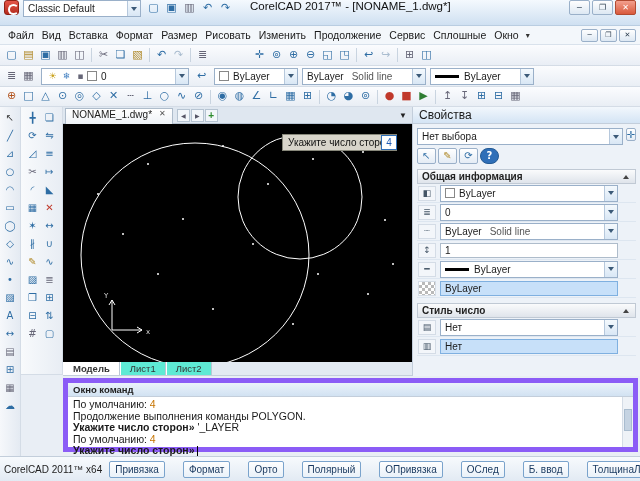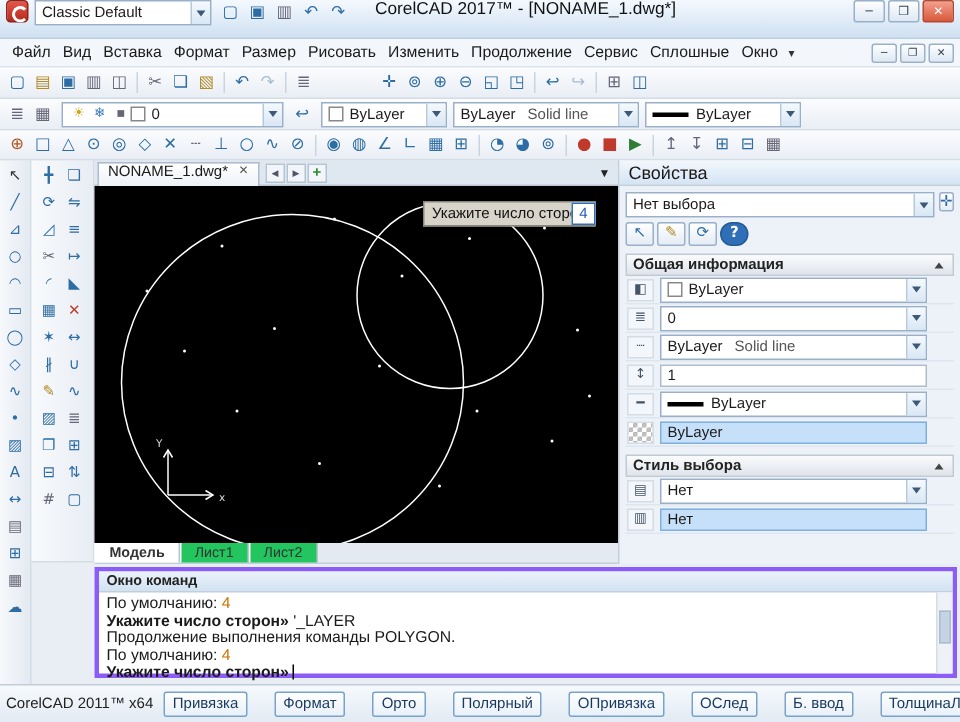--- a/index.html
+++ b/index.html
@@ -64,21 +64,21 @@
 .docbar-menu{margin-left:auto;margin-right:5px;font-size:8px;color:#222}
 
 
 .canvas{position:absolute;left:63px;top:124px;width:349px;height:238px;background:#000;overflow:hidden}
 .canvas svg{position:absolute;inset:0}
 .tooltip{position:absolute;left:219px;top:10px;height:17px;line-height:16px;background:#d8d4ca;border:1px solid #87877a;color:#111;font-size:10px;padding:0 5px;white-space:nowrap}
 .dyn-input{position:absolute;left:318px;top:11px;width:16px;height:15px;background:#fff;border:1px solid #2f6fb8;color:#1f5bb5;font-size:10px;line-height:13px;text-align:center}
 
 
 .sheettabs{position:absolute;left:63px;top:362px;width:349px;height:14px;background:#e3eaf2;border-bottom:1px solid #c3cedb;display:flex;font-size:9.5px}
-.sheet-tab{padding:0 9px;display:flex;align-items:center;border-right:1px solid #b9c6d4;border-left:1px solid #fff;background:#22c55e;color:#333;white-space:nowrap}
+.sheet-tab{padding:0 9px;display:flex;align-items:center;border-right:1px solid #b9c6d4;border-left:1px solid #fff;background:#5eead4;color:#333;white-space:nowrap}
 .sheet-tab.active{background:#fff;font-weight:bold}
 
 
 .props{position:absolute;left:412px;top:107px;width:228px;height:269px;background:#edf2f8;border-left:1px solid #c3cedb}
 .props-header{height:17px;background:linear-gradient(#f2f7fc,#d4e4f4);border-bottom:1px solid #c3cedb;display:flex;align-items:center;padding:0 6px;font-size:12px}
 .props-body{padding:4px 4px 0 4px}
 .sel-row{display:flex;gap:3px}
 .sel-combo{flex:1}
 .pbtn-row{display:flex;gap:2px;margin-top:3px}
 .icon.pbtn{width:19px;height:16px;line-height:14px;border:1px solid #9ab0c9;background:linear-gradient(#ffffff,#e4ecf5);font-size:10px}
@@ -87,21 +87,21 @@
 .chev{margin-left:auto;width:10px;display:flex;justify-content:center}
 .chev::after{content:"";border-left:3px solid transparent;border-right:3px solid transparent;border-bottom:4px solid #444}
 .prop-row{display:flex;align-items:center;height:19px;border-bottom:1px solid #dde6f0;gap:4px;padding-left:1px}
 .prop-icon{width:18px;height:15px;background:#f3f6fa;border:1px solid #d4dce6;font-size:9px;color:#456;display:flex;align-items:center;justify-content:center;flex:none;font-family:"DejaVu Sans",sans-serif}
 .prop-icon.checker{background-image:linear-gradient(45deg,#b9b9b9 25%,transparent 25%,transparent 75%,#b9b9b9 75%),linear-gradient(45deg,#b9b9b9 25%,#fff 25%,#fff 75%,#b9b9b9 75%);background-size:6px 6px;background-position:0 0,3px 3px}
 .prop-control{width:178px}
 .field{height:15px;border:1px solid #aebccb;background:#fff;font-size:10px;display:flex;align-items:center;padding:0 4px}
 .hl{background:#c7e0f9;border-color:#7fb0e0}
 
 
-.cmd{position:absolute;left:63px;top:378px;width:575px;height:74px;background:#fff;border:3px solid #8b5cf6}
+.cmd{position:absolute;left:63px;top:378px;width:575px;height:74px;background:#fff;border:5px solid #8b5cf6}
 .cmd-header{height:14px;background:linear-gradient(#eaf2fa,#d2e2f2);border-bottom:1px solid #c3cedb;font-size:9.5px;display:flex;align-items:center;padding:0 5px;color:#222;font-weight:bold}
 .cmd-body{padding:2px 5px;font-size:10.5px;line-height:11.5px}
 .seg-bold{font-weight:bold}
 .seg-value{color:#c77400}
 .caret{display:inline-block;width:1px;height:10px;background:#000;margin-left:2px;vertical-align:middle}
 .cmd-scroll{position:absolute;right:0;top:14px;bottom:0;width:11px;background:#eef2f7;border-left:1px solid #d4dce6}
 .cmd-scroll .thumb{position:absolute;left:1px;right:1px;top:12px;height:22px;background:#c5d3e2;border:1px solid #a9bccf}
 
 
 .statusbar{position:absolute;left:0;right:0;bottom:0;height:25px;background:linear-gradient(#f7fafd,#e2eaf3);border-top:1px solid #c3cedb;display:flex;align-items:center;padding:0 4px;gap:2px;font-size:10px;overflow:hidden}
@@ -424,21 +424,21 @@
           <span>ByLayer</span>
           <span class="arrow"></span>
         </div>
       </div>
       <div class="prop-row">
         <span class="prop-icon checker"></span>
         <div class="field hl prop-control">ByLayer</div>
       </div>
 
       <div class="section-header">
-        <span>Стиль выбора</span>
+        <span>Стиль число</span>
         <span class="chev"></span>
       </div>
 
       <div class="prop-row">
         <span class="prop-icon">▤</span>
         <div class="combo prop-control">
           <span>Нет</span>
           <span class="arrow"></span>
         </div>
       </div>
@@ -446,22 +446,22 @@
         <span class="prop-icon">▥</span>
         <div class="field hl prop-control">Нет</div>
       </div>
     </div>
   </div>
 
   <div class="cmd">
     <div class="cmd-header">Окно команд</div>
     <div class="cmd-body">
         <div class="cmd-line"><span class="seg-normal">По умолчанию: </span><span class="seg-value">4</span></div>
+        <div class="cmd-line"><span class="seg-normal">Продолжение выполнения команды POLYGON.</span></div>
         <div class="cmd-line"><span class="seg-bold">Укажите число сторон» </span><span class="seg-normal">'_LAYER</span></div>
-        <div class="cmd-line"><span class="seg-normal">Продолжение выполнения команды POLYGON.</span></div>
         <div class="cmd-line"><span class="seg-normal">По умолчанию: </span><span class="seg-value">4</span></div>
         <div class="cmd-line"><span class="seg-bold">Укажите число сторон»</span><span class="caret"></span></div>
       </div>
     <div class="cmd-scroll">
         <div class="thumb"></div>
       </div>
   </div>
 
   <div class="statusbar">
     <span class="app-name">CorelCAD 2011™ x64</span>

